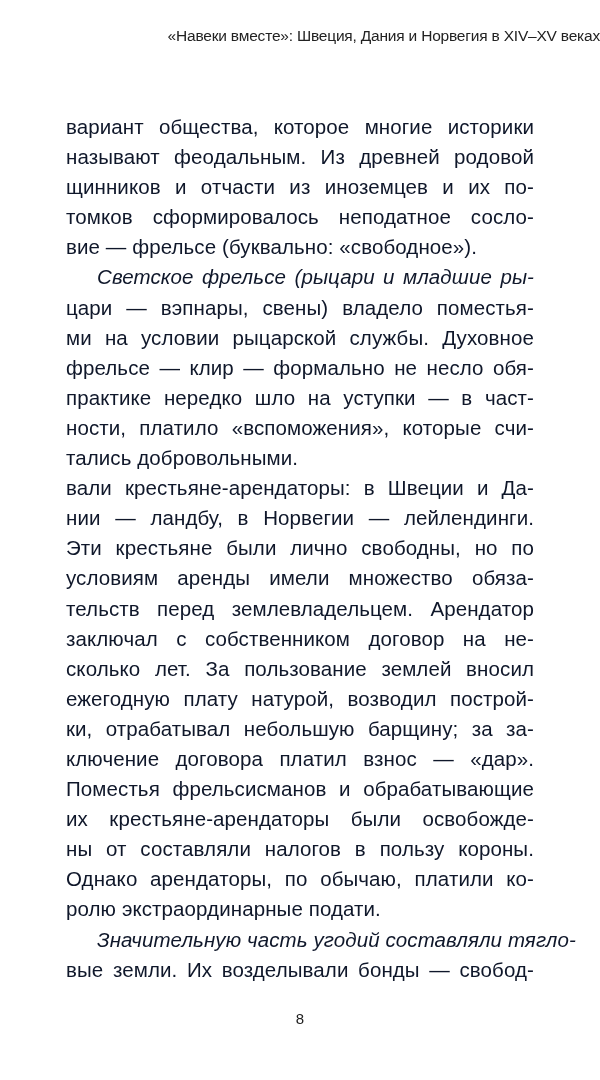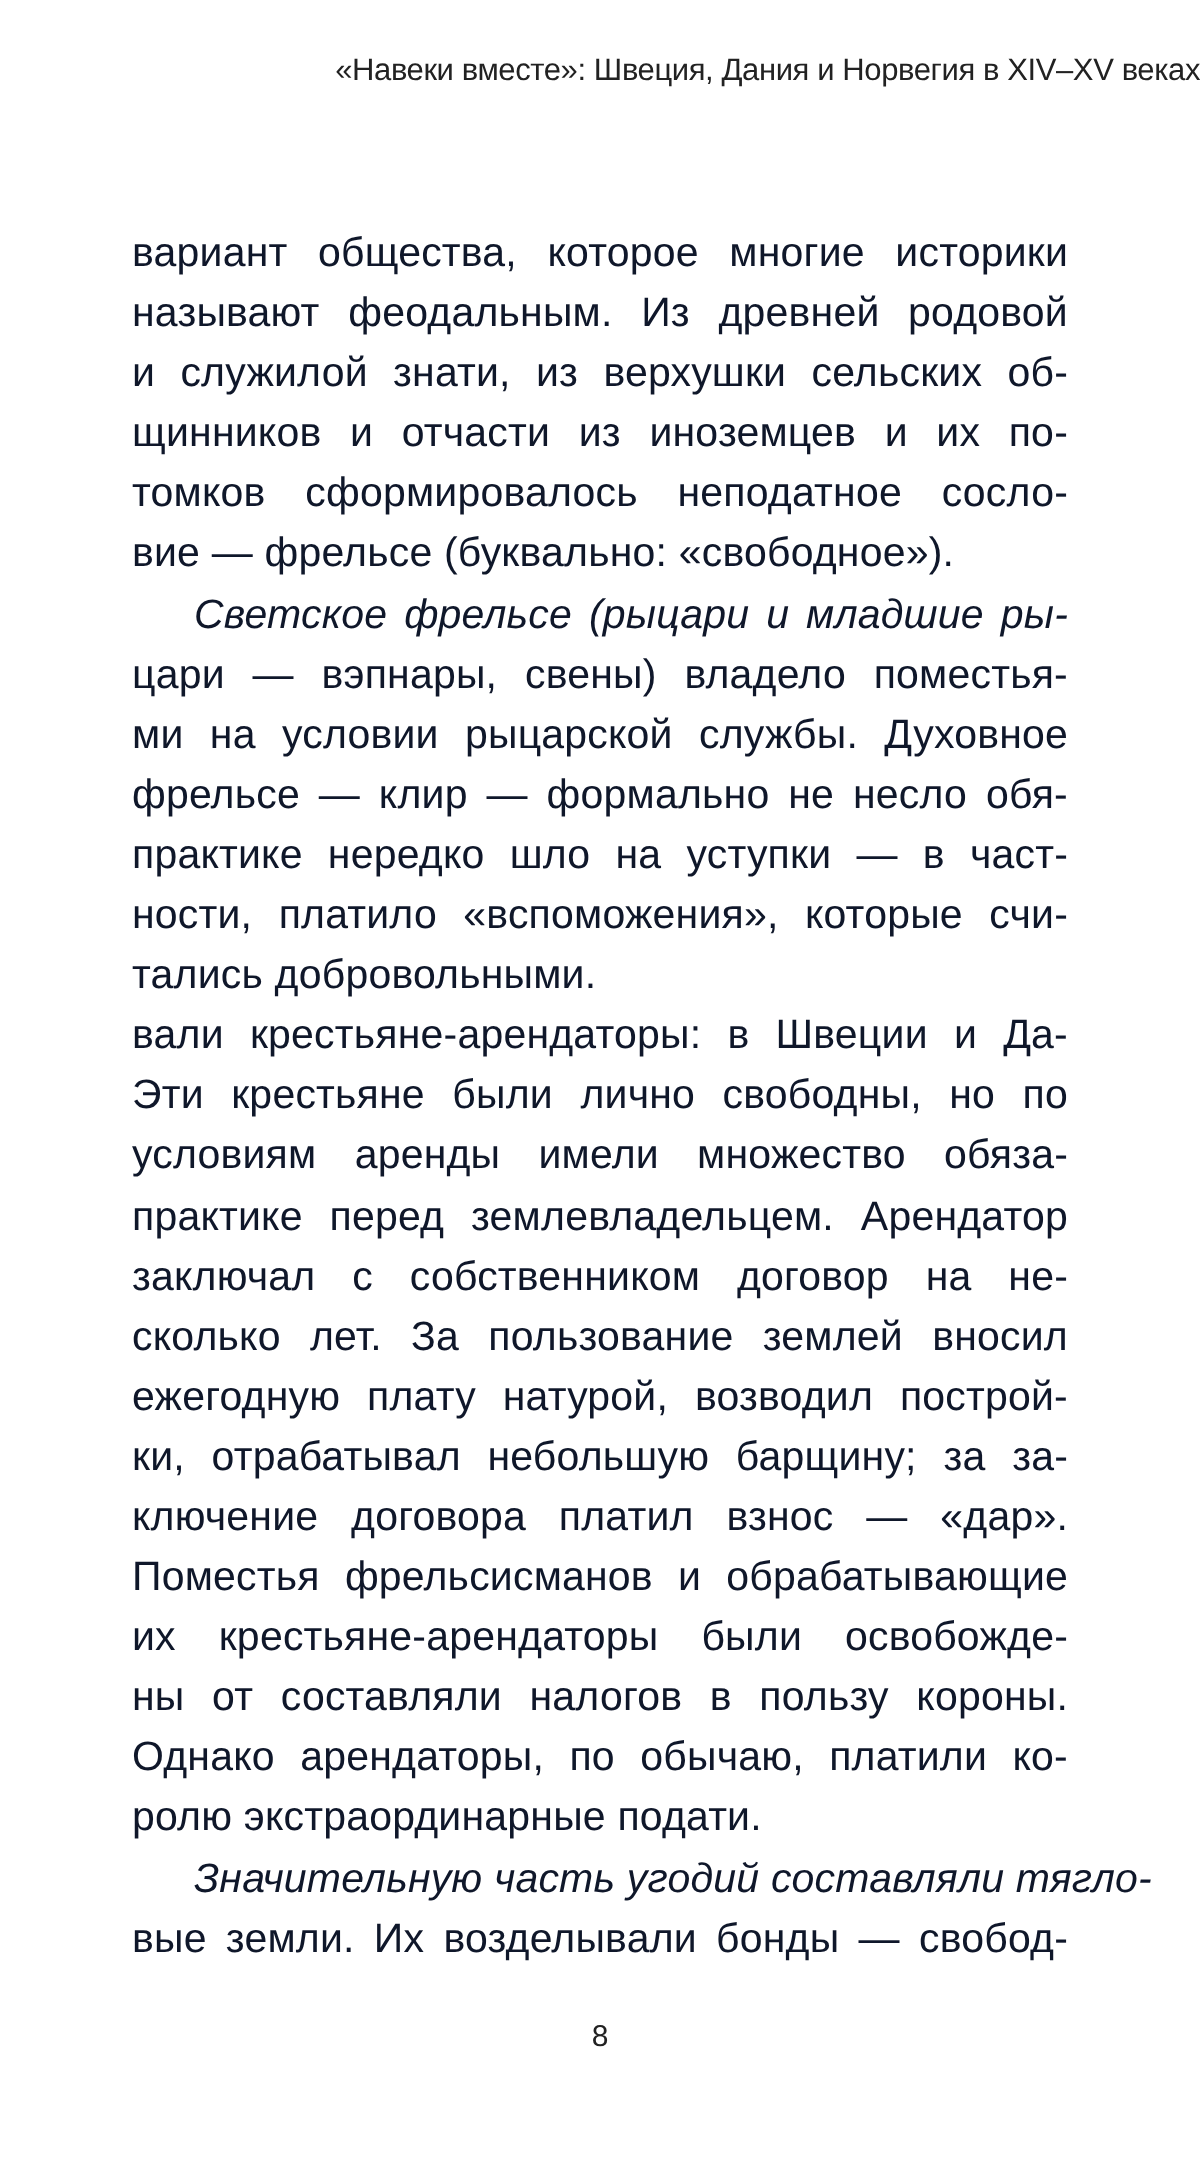--- a/index.html
+++ b/index.html
@@ -17,35 +17,35 @@
            font-family: "Liberation Sans", sans-serif; font-size: 15px; color: #222; }
 </style>
 </head>
 <body>
 
 <div class="running-head">«Навеки вместе»: Швеция, Дания и Норвегия в XIV–XV веках</div>
 
 <div class="body-text" id="body">
     <span class="line">вариант общества, которое многие историки</span>
     <span class="line">называют феодальным. Из древней родовой</span>
-    <span class="line">и служилой знати, из верхушки сельских об-</span>
     <span class="line">щинников и отчасти из иноземцев и их по-</span>
     <span class="line">томков сформировалось неподатное сосло-</span>
     <span class="line last">вие — фрельсе (буквально: «свободное»).</span>
     <span class="line indent">Светское фрельсе (рыцари и младшие ры-</span>
     <span class="line">цари — вэпнары, свены) владело поместья-</span>
     <span class="line">ми на условии рыцарской службы. Духовное</span>
     <span class="line">фрельсе — клир — формально не несло обя-</span>
     <span class="line">практике нередко шло на уступки — в част-</span>
     <span class="line">ности, платило «вспоможения», которые счи-</span>
     <span class="line last">тались добровольными.</span>
     <span class="line">вали крестьяне-арендаторы: в Швеции и Да-</span>
+    <span class="line">нии — ландбу, в Норвегии — лейлендинги.</span>
     <span class="line">Эти крестьяне были лично свободны, но по</span>
     <span class="line">условиям аренды имели множество обяза-</span>
-    <span class="line">практике перед землевладельцем. Арендатор</span>
+    <span class="line">тельств перед землевладельцем. Арендатор</span>
     <span class="line">заключал с собственником договор на не-</span>
     <span class="line">сколько лет. За пользование землей вносил</span>
     <span class="line">ежегодную плату натурой, возводил построй-</span>
     <span class="line">ки, отрабатывал небольшую барщину; за за-</span>
     <span class="line">ключение договора платил взнос — «дар».</span>
     <span class="line">Поместья фрельсисманов и обрабатывающие</span>
     <span class="line">их крестьяне-арендаторы были освобожде-</span>
     <span class="line">ны от составляли налогов в пользу короны.</span>
     <span class="line">Однако арендаторы, по обычаю, платили ко-</span>
     <span class="line last">ролю экстраординарные подати.</span>

